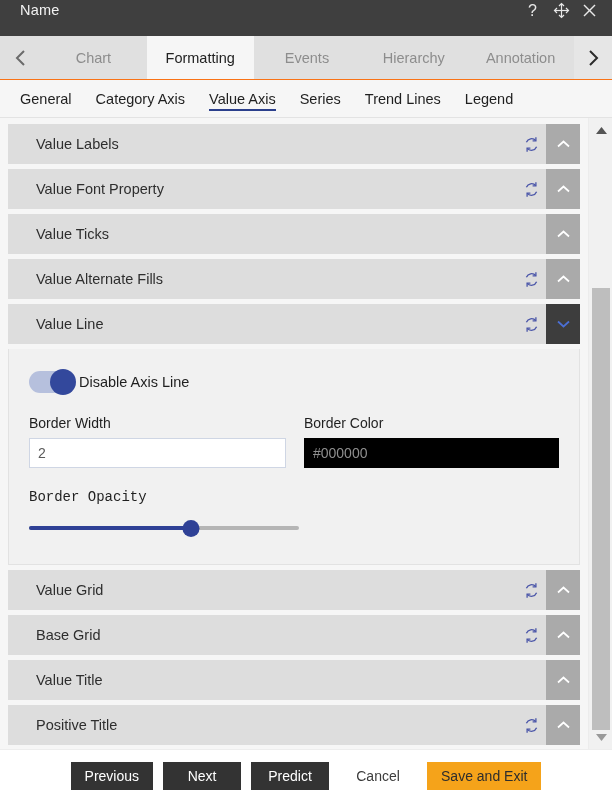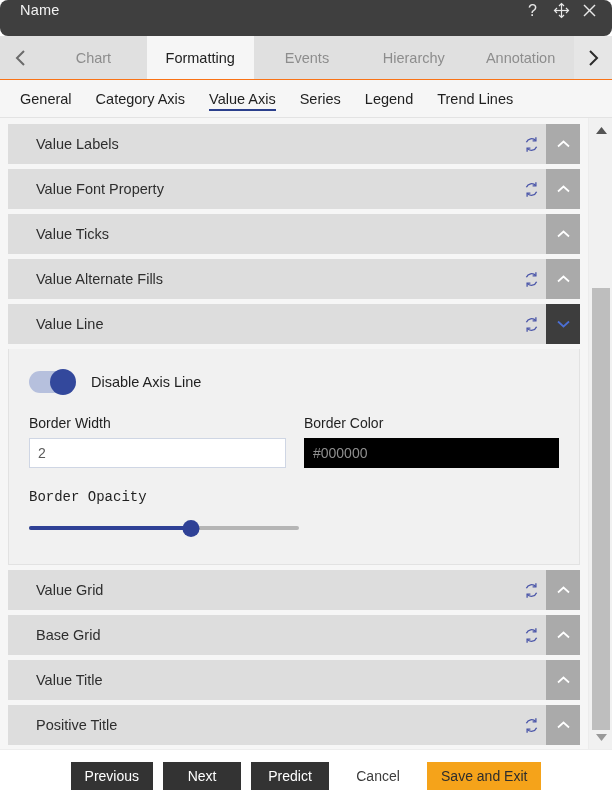--- a/index.html
+++ b/index.html
@@ -15,21 +15,20 @@
     display: flex; flex-direction: column;
     background: #ffffff;
   }
 
   
   .titlebar {
     height: 36px; flex: 0 0 36px;
     background: #3f3f3f;
     display: flex; align-items: center;
     padding: 0 10px 16px 20px;
-    border-radius: 8px;
   }
   .titlebar-label {
     color: #f2f2f2; font-size: 14.5px; letter-spacing: .2px;
   }
   .name-input {
     margin-left: 28px;
     width: 250px; height: 26px;
     background: #ffffff; border: 1px solid #c8c8c8;
     color: #555; font-size: 14px;
     font-family: "Liberation Sans", sans-serif;
@@ -127,21 +126,21 @@
   .chev { display: block; }
 
   
   .acc-body {
     background: #f1f1f1;
     border: 1px solid #e2e2e2; border-top: none;
     padding: 22px 20px 26px 20px;
     flex: 0 0 auto;
   }
   .switch-row {
-    display: flex; align-items: center; gap: 16px;
+    display: flex; align-items: center; gap: 4px;
     margin-bottom: 22px;
   }
   .switch {
     width: 46px; height: 22px; border-radius: 11px;
     background: #b6c0dd; position: relative; cursor: pointer;
     flex: 0 0 46px;
   }
   .switch .knob {
     position: absolute; top: -2px; right: -1px;
     width: 26px; height: 26px; border-radius: 50%;
@@ -272,22 +271,22 @@
         <polyline points="4,3 11,10 4,17"></polyline>
       </svg>
     </div>
   </div>
 
   <div class="subtabbar">
     <div class="subtab">General</div>
     <div class="subtab">Category Axis</div>
     <div class="subtab active">Value Axis</div>
     <div class="subtab">Series</div>
+    <div class="subtab">Trend Lines</div>
     <div class="subtab">Legend</div>
-    <div class="subtab">Trend Lines</div>
   </div>
 
   <div class="body">
     <div class="panel-col">
 
       <div class="acc-head">
         <span class="acc-title">Value Labels</span>
         <span class="acc-reset">
           <svg width="17" height="17" viewBox="0 0 17 17" stroke="#4a55a8" stroke-width="1.3" fill="none">
             <path d="M3.4 6.2a5.6 5.6 0 0 1 9.4-1.6"></path>

